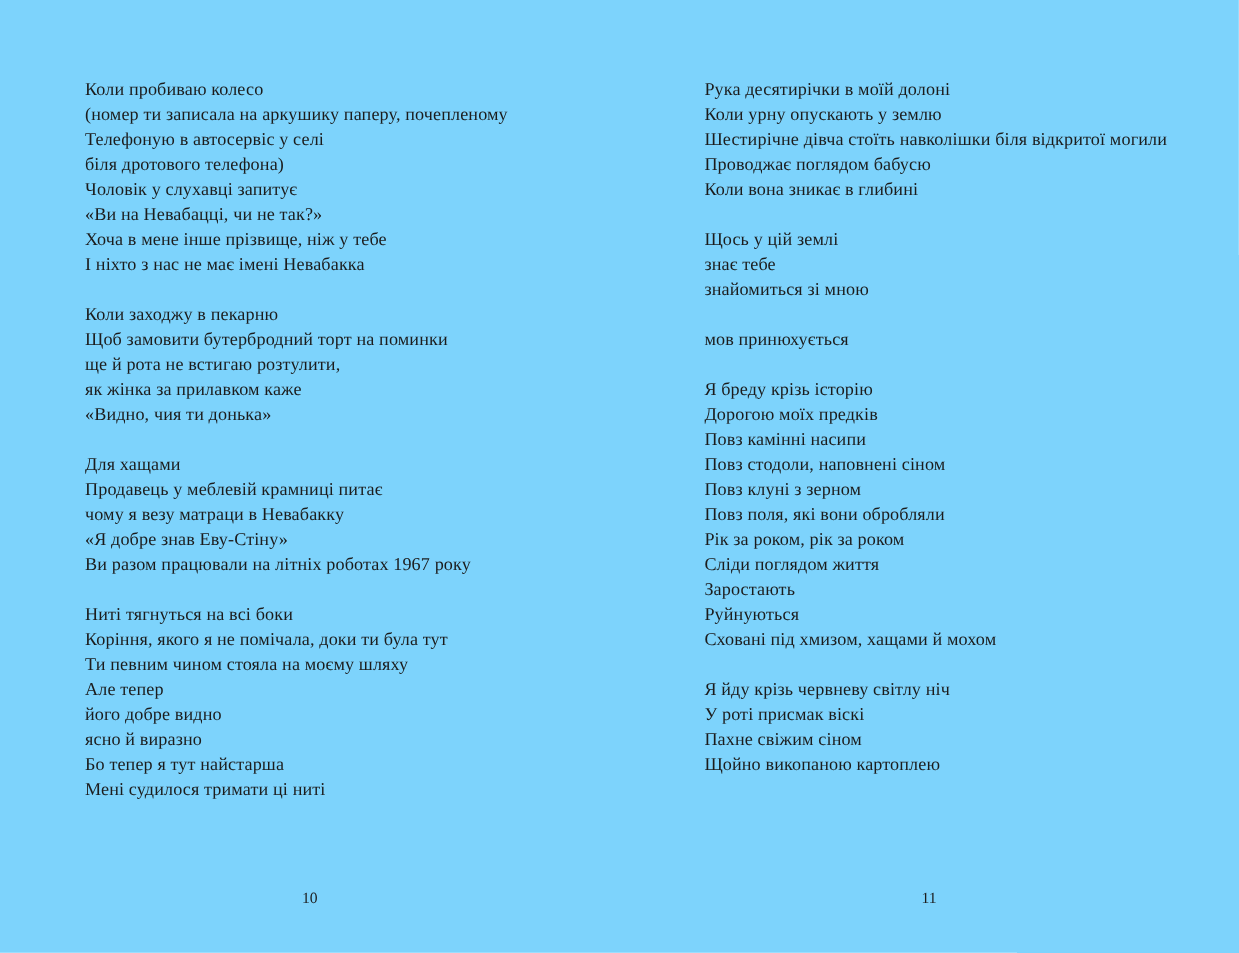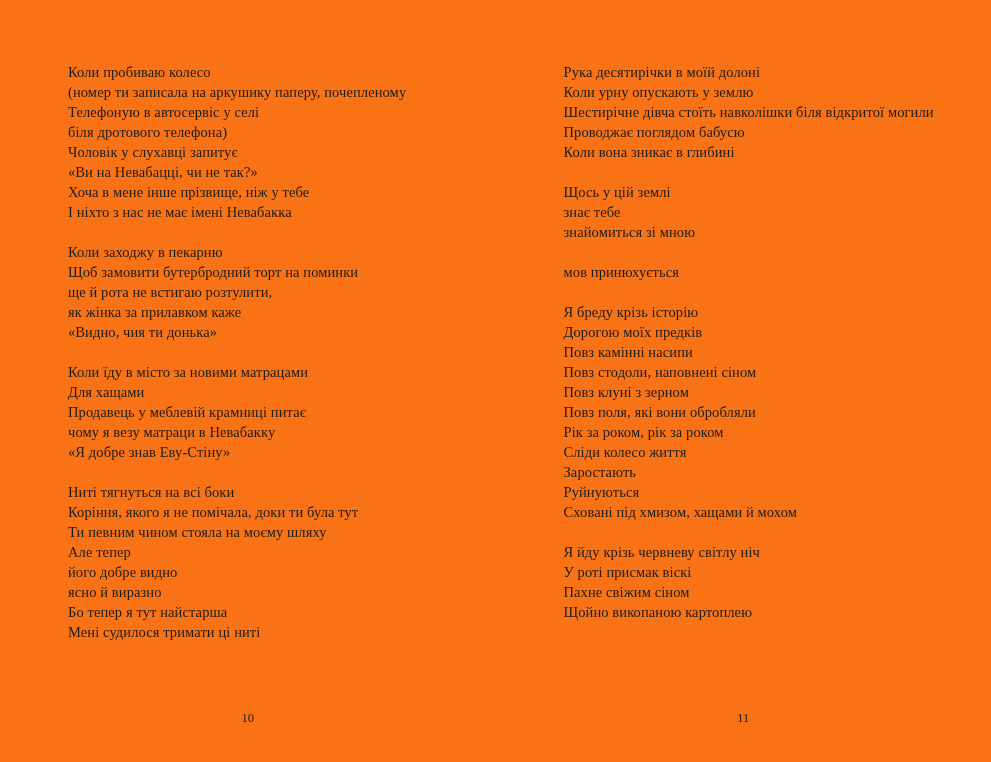--- a/index.html
+++ b/index.html
@@ -8,21 +8,21 @@
     background: #ffffff;
     font-family: "Liberation Serif", "DejaVu Serif", serif;
     color: #1c1c1c;
     overflow: hidden;
   }
   .spread {
     position: relative;
     width: 991px;
     height: 762px;
     display: flex;
-    background: #f97316;
+    background: #7dd3fc;
   }
   .page {
     position: relative;
     width: 495.5px;
     height: 762px;
   }
   .page-text {
     position: absolute;
     top: 62px;
     font-size: 14.5px;
@@ -57,25 +57,25 @@
         <div class="line">«Ви на Невабацці, чи не так?»</div>
         <div class="line">Хоча в мене інше прізвище, ніж у тебе</div>
         <div class="line">І ніхто з нас не має імені Невабакка</div>
         <div class="line">&nbsp;</div>
         <div class="line">Коли заходжу в пекарню</div>
         <div class="line">Щоб замовити бутербродний торт на поминки</div>
         <div class="line">ще й рота не встигаю розтулити,</div>
         <div class="line">як жінка за прилавком каже</div>
         <div class="line">«Видно, чия ти донька»</div>
         <div class="line">&nbsp;</div>
-        <div class="line">Коли їду в місто за новими матрацами</div>
         <div class="line">Для хащами</div>
         <div class="line">Продавець у меблевій крамниці питає</div>
         <div class="line">чому я везу матраци в Невабакку</div>
         <div class="line">«Я добре знав Еву-Стіну»</div>
+        <div class="line">Ви разом працювали на літніх роботах 1967 року</div>
         <div class="line">&nbsp;</div>
         <div class="line">Ниті тягнуться на всі боки</div>
         <div class="line">Коріння, якого я не помічала, доки ти була тут</div>
         <div class="line">Ти певним чином стояла на моєму шляху</div>
         <div class="line">Але тепер</div>
         <div class="line">його добре видно</div>
         <div class="line">ясно й виразно</div>
         <div class="line">Бо тепер я тут найстарша</div>
         <div class="line">Мені судилося тримати ці ниті</div>
       </div>
@@ -95,21 +95,21 @@
         <div class="line">&nbsp;</div>
         <div class="line">мов принюхується</div>
         <div class="line">&nbsp;</div>
         <div class="line">Я бреду крізь історію</div>
         <div class="line">Дорогою моїх предків</div>
         <div class="line">Повз камінні насипи</div>
         <div class="line">Повз стодоли, наповнені сіном</div>
         <div class="line">Повз клуні з зерном</div>
         <div class="line">Повз поля, які вони обробляли</div>
         <div class="line">Рік за роком, рік за роком</div>
-        <div class="line">Сліди колесо життя</div>
+        <div class="line">Сліди поглядом життя</div>
         <div class="line">Заростають</div>
         <div class="line">Руйнуються</div>
         <div class="line">Сховані під хмизом, хащами й мохом</div>
         <div class="line">&nbsp;</div>
         <div class="line">Я йду крізь червневу світлу ніч</div>
         <div class="line">У роті присмак віскі</div>
         <div class="line">Пахне свіжим сіном</div>
         <div class="line">Щойно викопаною картоплею</div>
       </div>
     <div class="page-number">11</div>

